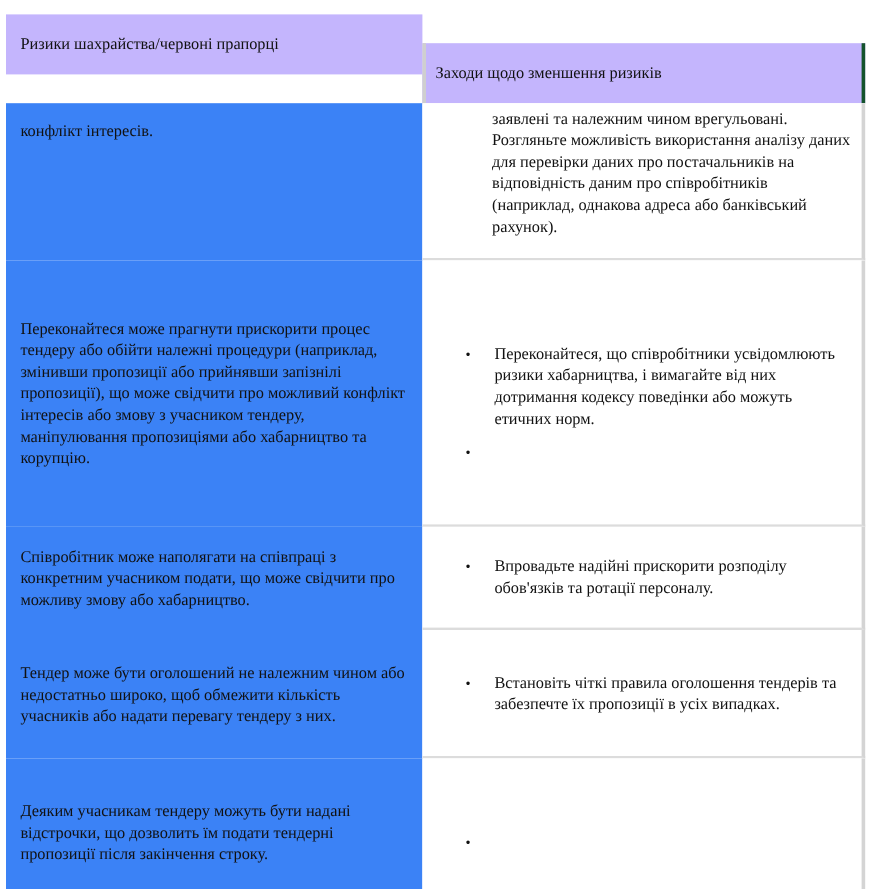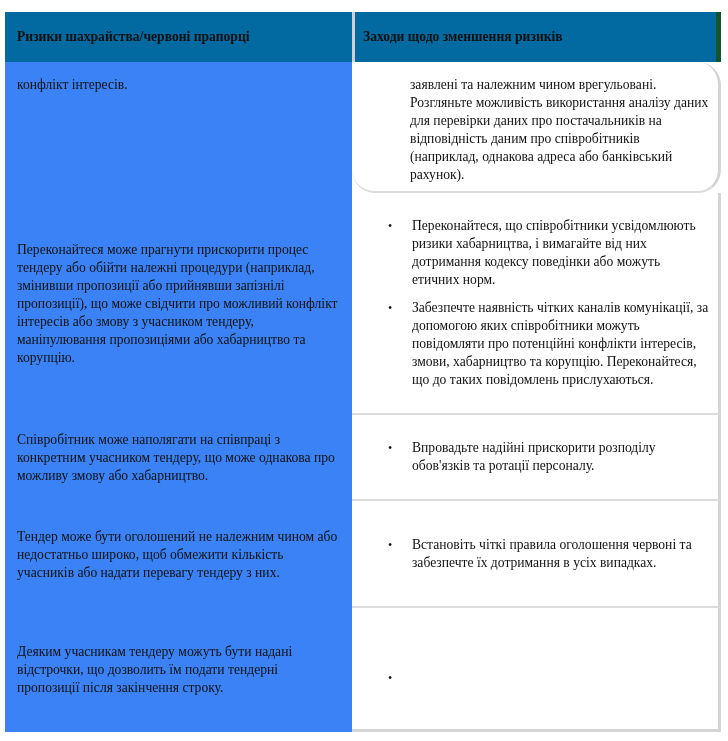--- a/index.html
+++ b/index.html
@@ -5,24 +5,24 @@
   html, body { margin: 0; padding: 0; background: #ffffff; }
   body { width: 728px; height: 741px; position: relative; overflow: hidden;
          font-family: "Liberation Serif", "DejaVu Serif", serif; color: #111; }
   .table { position: absolute; left: 5px; top: 12px; width: 716px; }
   .row { display: flex; width: 716px; }
   .cell-l { width: 347px; background: #3b82f6; box-sizing: border-box; padding: 0 12px 0 12px;
             display: flex; align-items: center; font-size: 13.6px; line-height: 18px; }
   .cell-r { width: 369px; background: #ffffff; box-sizing: border-box; border-right: 3px solid #d4d4d4;
             border-bottom: 2px solid #dcdcdc; display: flex; align-items: center;
             font-size: 13.6px; line-height: 18px; }
-  .hdr .cell-l, .hdr .cell-r { background: #0369a1; font-weight: bold; height: 50px; }
-  .hdr .cell-r { border-left: 3px solid #cfcfcf; padding-left: 8px; border-bottom: none; border-right: 5px solid #14532d; }
+  .hdr .cell-l, .hdr .cell-r { background: #c4b5fd; font-weight: normal; height: 50px; }
+  .hdr .cell-r { border-left: 3px solid #cfcfcf; padding-left: 8px; border-bottom: none; border-right: 3px solid #14532d; margin-top: 24px; }
   .cont .cell-l { align-items: flex-start; padding-top: 14px; }
-  .cont .cell-r { align-items: flex-start; padding-top: 14px; padding-left: 58px; padding-right: 8px; border-radius: 23px; }
+  .cont .cell-r { align-items: flex-start; padding-top: 4px; padding-left: 58px; padding-right: 8px; }
   ul { margin: 0; padding: 0; list-style: none; }
   li { position: relative; padding-left: 60px; padding-right: 8px; margin: 0; }
   li + li { margin-top: 10px; }
   li .bullet { position: absolute; left: 36px; top: 0; font-size: 12px; }
   .cell-r ul { width: 100%; }
   .last .cell-r { border-bottom: 3px solid #d4d4d4; }
 </style>
 </head>
 <body>
 
@@ -41,45 +41,44 @@
   <div class="row" style="height:222px">
     <div class="cell-l">Переконайтеся може прагнути прискорити процес тендеру або обійти належні процедури (наприклад, змінивши пропозиції або прийнявши запізнілі пропозиції), що може свідчити про можливий конфлікт інтересів або змову з учасником тендеру, маніпулювання пропозиціями або хабарництво та корупцію.</div>
     <div class="cell-r">
       <ul>
         <li>
           <span class="bullet">•</span>
           <span>Переконайтеся, що співробітники усвідомлюють ризики хабарництва, і вимагайте від них дотримання кодексу поведінки або можуть етичних норм.</span>
         </li>
         <li>
           <span class="bullet">•</span>
-          <span>Забезпечте наявність чітких каналів комунікації, за допомогою яких співробітники можуть повідомляти про потенційні конфлікти інтересів, змови, хабарництво та корупцію. Переконайтеся, що до таких повідомлень прислухаються.</span>
         </li>
       </ul>
     </div>
   </div>
 
   <div class="row" style="height:86px">
-    <div class="cell-l">Співробітник може наполягати на співпраці з конкретним учасником тендеру, що може однакова про можливу змову або хабарництво.</div>
+    <div class="cell-l">Співробітник може наполягати на співпраці з конкретним учасником подати, що може свідчити про можливу змову або хабарництво.</div>
     <div class="cell-r">
       <ul>
         <li>
           <span class="bullet">•</span>
           <span>Впровадьте надійні прискорити розподілу обов'язків та ротації персоналу.</span>
         </li>
       </ul>
     </div>
   </div>
 
   <div class="row" style="height:107px">
     <div class="cell-l">Тендер може бути оголошений не належним чином або недостатньо широко, щоб обмежити кількість учасників або надати перевагу тендеру з них.</div>
     <div class="cell-r">
       <ul>
         <li>
           <span class="bullet">•</span>
-          <span>Встановіть чіткі правила оголошення червоні та забезпечте їх дотримання в усіх випадках.</span>
+          <span>Встановіть чіткі правила оголошення тендерів та забезпечте їх пропозиції в усіх випадках.</span>
         </li>
       </ul>
     </div>
   </div>
 
   <div class="row last" style="height:124px">
     <div class="cell-l">Деяким учасникам тендеру можуть бути надані відстрочки, що дозволить їм подати тендерні пропозиції після закінчення строку.</div>
     <div class="cell-r">
       <ul>
         <li>

